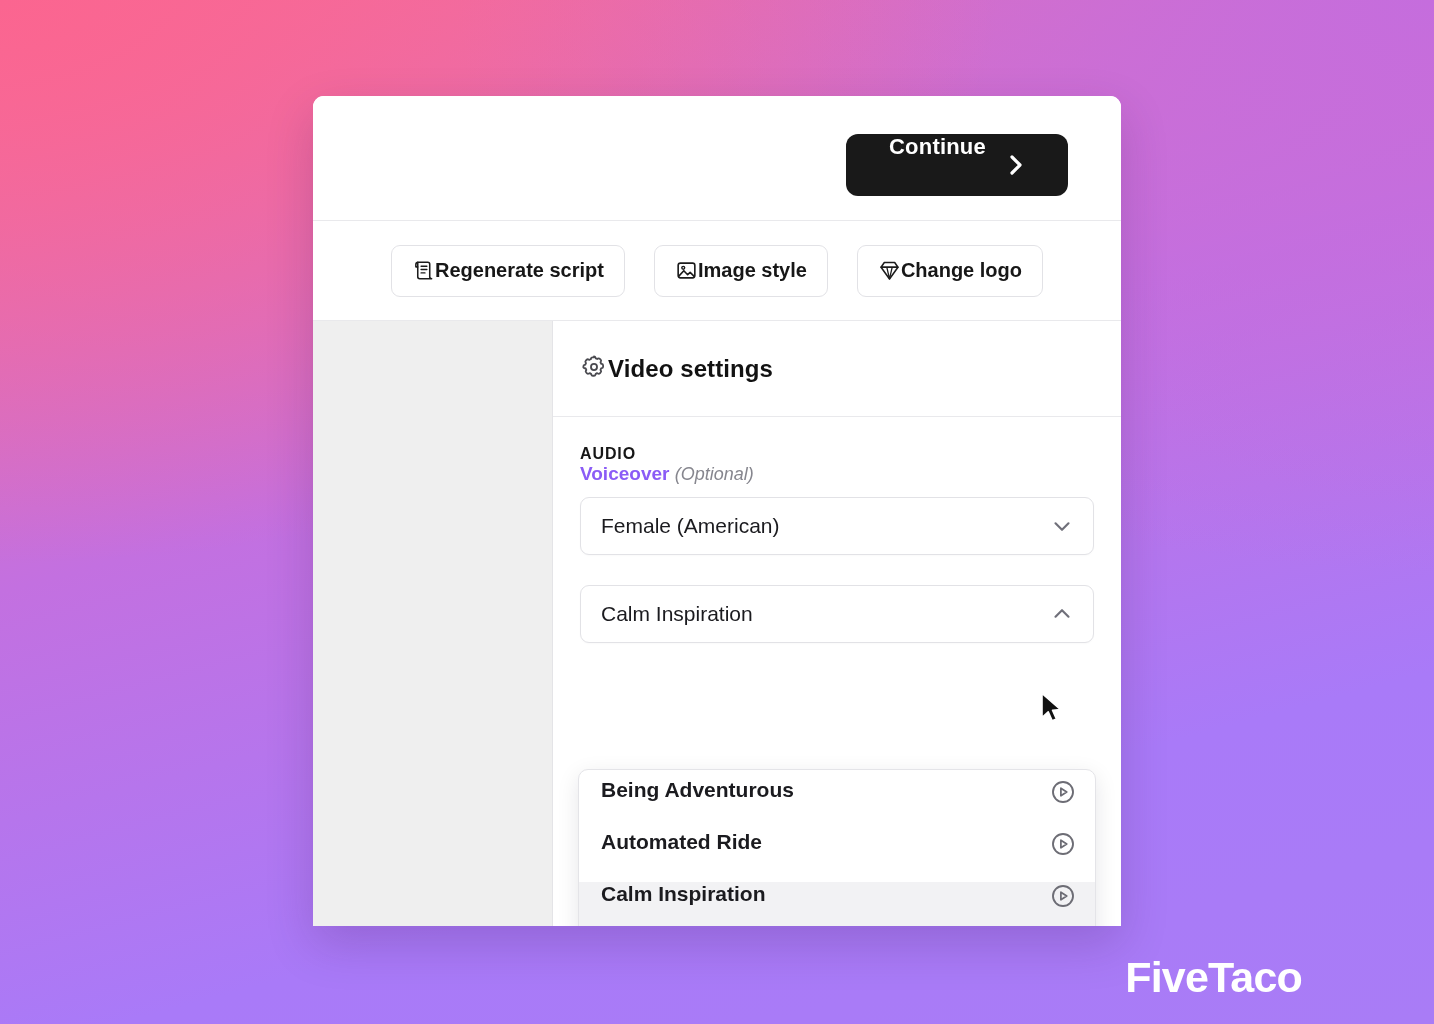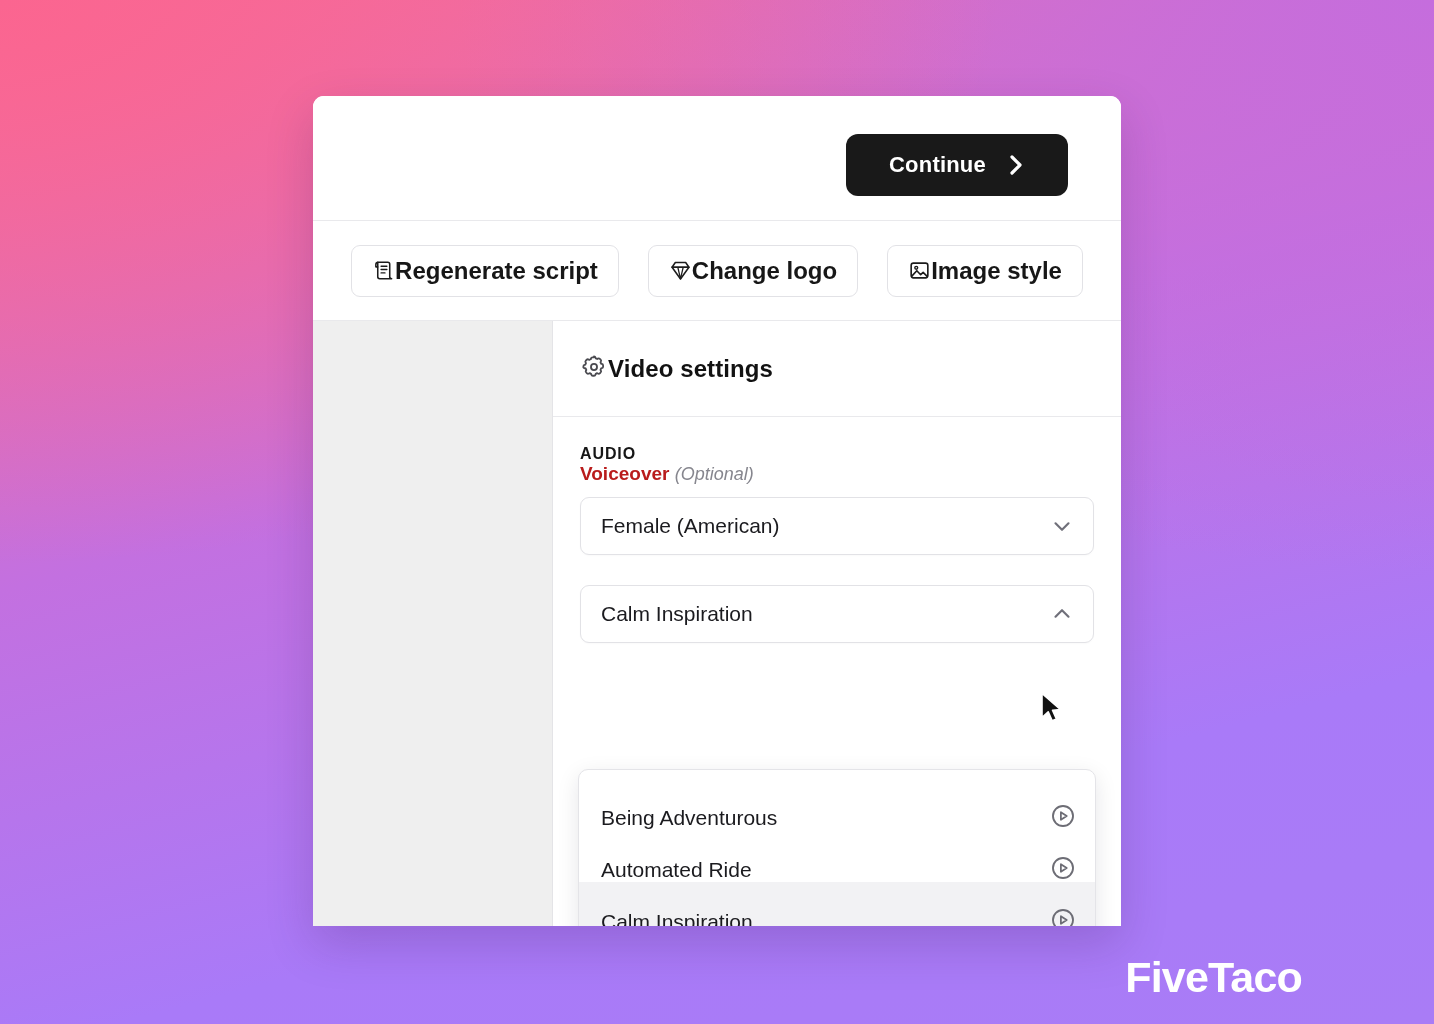--- a/index.html
+++ b/index.html
@@ -47,21 +47,20 @@
     height: 62px;
     background: #191919;
     color: #ffffff;
     border: none;
     border-radius: 12px;
     font-family: "Liberation Sans", sans-serif;
     font-size: 22px;
     font-weight: bold;
     letter-spacing: 0.2px;
     display: flex;
-    align-items: center;
     justify-content: center;
     gap: 22px;
     cursor: pointer;
   }
   .continue-btn .chev {
     display: inline-flex;
     align-items: center;
   }
 
   
@@ -76,21 +75,21 @@
   }
   .tool-btn {
     height: 52px;
     padding: 0 20px;
     background: #fff;
     border: 1px solid #e2e2e6;
     border-radius: 9px;
     display: inline-flex;
     align-items: center;
     font-family: "Liberation Sans", sans-serif;
-    font-size: 24px;
+    font-size: 20px;
     font-weight: bold;
     color: #171717;
     cursor: pointer;
     white-space: nowrap;
   }
   .tool-btn svg { display: block; flex: 0 0 auto; }
 
   
   .card-body {
     display: flex;
@@ -132,21 +131,21 @@
     font-weight: bold;
     letter-spacing: 0.9px;
     color: #161616;
   }
 
   .field-label {
     font-size: 19px;
     color: #4c4c51;
     margin-bottom: 12px;
   }
-  .field-label b { font-weight: bold; color: #b91c1c; }
+  .field-label b { font-weight: bold; color: #8b5cf6; }
   .field-label i {
     font-weight: normal;
     color: #86868e;
     font-size: 18px;
   }
 
   .select-box {
     position: relative;
     height: 58px;
     border: 1px solid #e2e2e6;
@@ -180,25 +179,26 @@
     border: 1px solid #e4e4e8;
     border-radius: 10px;
     box-shadow: 0 6px 22px rgba(20, 20, 40, 0.10);
     padding: 8px 0;
     overflow: hidden;
     z-index: 5;
   }
   .dd-item {
     height: 52px;
     display: flex;
-    align-items: flex-end;
+    align-items: flex-start;
     padding: 0 18px 0 22px;
     font-size: 21px;
     color: #1b1b1f;
     cursor: pointer;
+    font-weight: bold;
   }
   .dd-item.selected { background: #f2f2f4; }
   .dd-item .name { flex: 1 1 auto; }
   .dd-item .play {
     flex: 0 0 auto;
     display: flex;
     align-items: center;
     color: #6d6d75;
   }
 
@@ -249,37 +249,37 @@
           <path d="M6.5 3.5A2.5 2.5 0 0 0 4 6v2.2h2.5" stroke="#1c1c1c" stroke-width="1.6" stroke-linejoin="round"></path>
           <path d="M9.5 7.5h6M9.5 11h6M9.5 14.5h4" stroke="#1c1c1c" stroke-width="1.5" stroke-linecap="round"></path>
         </svg>
       </span>
       <span>Regenerate script</span>
     </button>
 
     <button class="tool-btn">
       <span>
         <svg width="23" height="23" viewBox="0 0 24 24" fill="none">
+          <rect x="3.3" y="4.3" width="17.4" height="15.4" rx="2.4" stroke="#1c1c1c" stroke-width="1.7"></rect>
+          <circle cx="8.6" cy="9.2" r="1.5" stroke="#1c1c1c" stroke-width="1.5"></circle>
+          <path d="M4.2 17.6l5-5.4 4 4.2 2.6-2.4 4.2 4.2" stroke="#1c1c1c" stroke-width="1.7" stroke-linecap="round" stroke-linejoin="round"></path>
+        </svg>
+      </span>
+      <span>Image style</span>
+    </button>
+
+    <button class="tool-btn">
+      <span>
+        <svg width="23" height="23" viewBox="0 0 24 24" fill="none">
           <path d="M3.2 8.6h17.6L12 20.8 3.2 8.6z" stroke="#1c1c1c" stroke-width="1.6" stroke-linejoin="round"></path>
           <path d="M6.6 3.6h10.8l3.4 5H3.2l3.4-5z" stroke="#1c1c1c" stroke-width="1.6" stroke-linejoin="round"></path>
           <path d="M9.2 8.6L12 20.8l2.8-12.2" stroke="#1c1c1c" stroke-width="1.3" stroke-linejoin="round"></path>
         </svg>
       </span>
       <span>Change logo</span>
-    </button>
-
-    <button class="tool-btn">
-      <span>
-        <svg width="23" height="23" viewBox="0 0 24 24" fill="none">
-          <rect x="3.3" y="4.3" width="17.4" height="15.4" rx="2.4" stroke="#1c1c1c" stroke-width="1.7"></rect>
-          <circle cx="8.6" cy="9.2" r="1.5" stroke="#1c1c1c" stroke-width="1.5"></circle>
-          <path d="M4.2 17.6l5-5.4 4 4.2 2.6-2.4 4.2 4.2" stroke="#1c1c1c" stroke-width="1.7" stroke-linecap="round" stroke-linejoin="round"></path>
-        </svg>
-      </span>
-      <span>Image style</span>
     </button>
 
   </div>
 
   <div class="card-body">
 
     <div class="left-pane"></div>
 
     <div class="right-pane">
 

